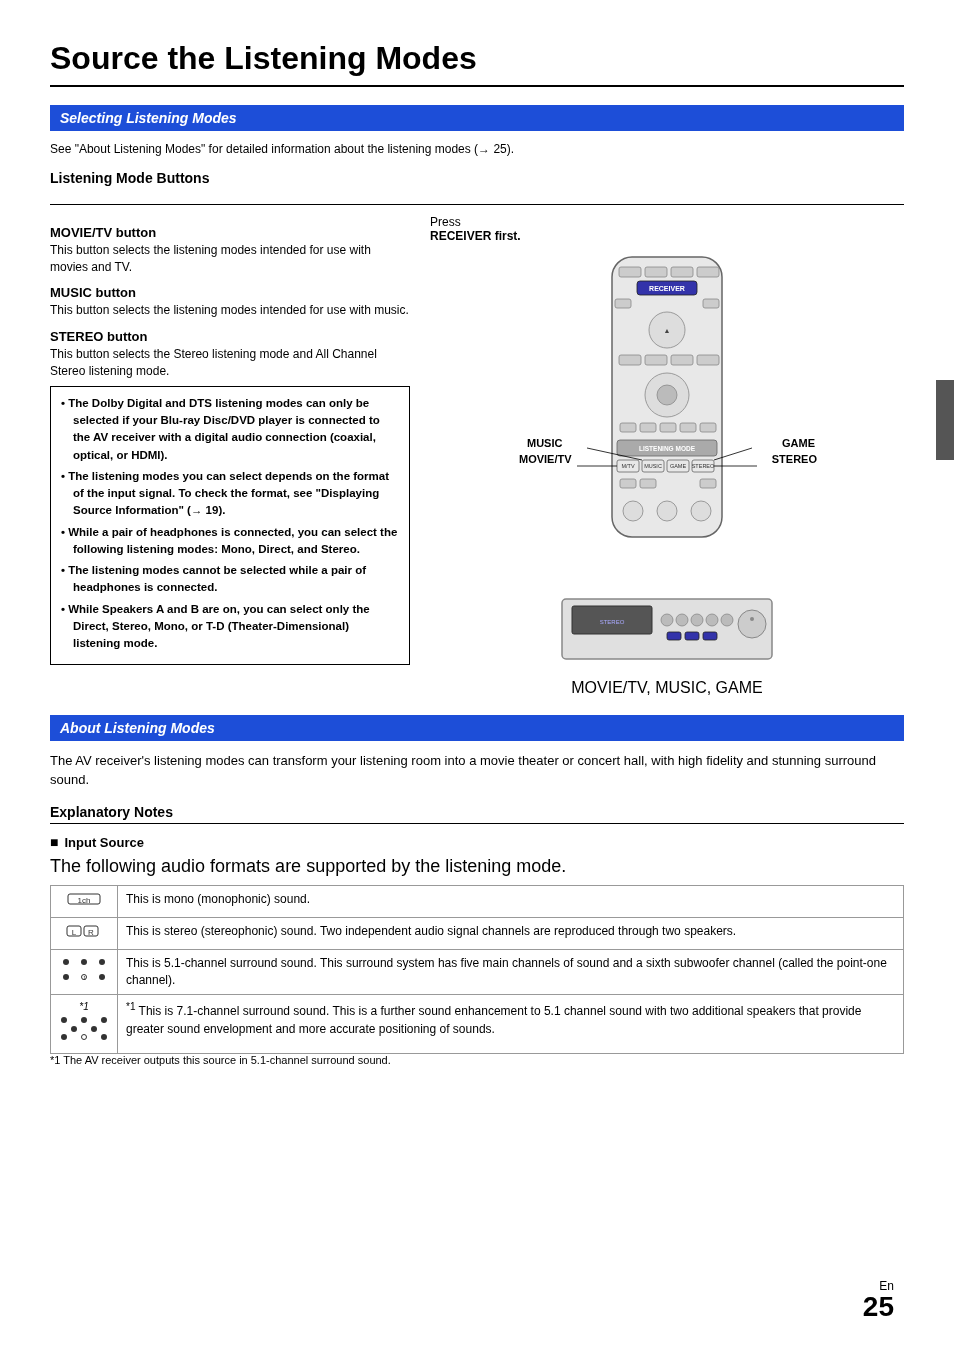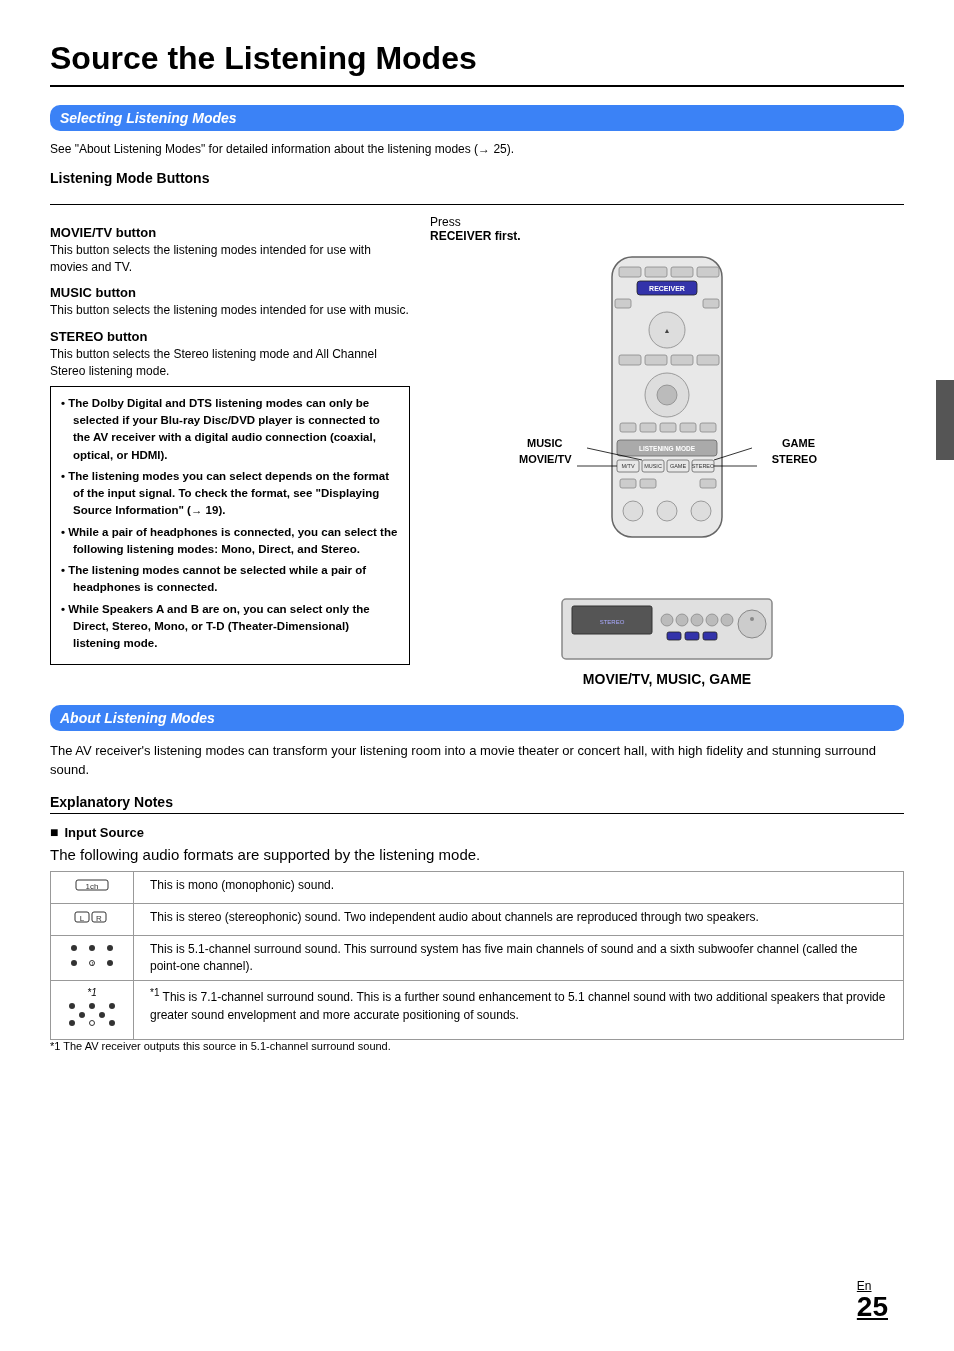--- a/index.html
+++ b/index.html
@@ -14,28 +14,27 @@
       position: relative;
     }
     h1.page-title {
       font-size: 32px;
       font-weight: bold;
       border-bottom: 2px solid #000;
       padding-bottom: 8px;
       margin-bottom: 18px;
     }
     .section-header {
-      background: #3b82f6;
+      background: #1d4ed8;
       color: #fff;
       font-style: italic;
       font-weight: bold;
       font-size: 14px;
       padding: 5px 10px;
       margin-bottom: 10px;
-      border-radius: 10px;
     }
     .subsection-title {
       font-size: 14px;
       font-weight: bold;
       border-bottom: 1px solid #000;
       padding-bottom: 18px;
       margin-bottom: 10px;
     }
     .button-label {
       font-weight: bold;
@@ -105,72 +104,72 @@
       margin-bottom: 6px;
       display: flex;
       align-items: flex-end;
       gap: 6px;
     }
     .input-source-header::before {
       content: "■";
       font-size: 14px;
     }
     .input-source-desc {
-      font-size: 15px;
+      font-size: 18px;
       margin-bottom: 8px;
     }
     table.audio-table {
       border-collapse: collapse;
       width: 100%;
       font-size: 12px;
     }
     table.audio-table td {
       border: 1px solid #999;
-      padding: 5px 16px;
+      padding: 5px 8px;
       vertical-align: top;
       line-height: 1.45;
     }
     table.audio-table td.icon-cell {
       width: 60px;
       text-align: center;
       vertical-align: middle;
       font-size: 11px;
     }
     .footnote {
       font-size: 11px;
     }
     
     .page-number {
       position: absolute;
       bottom: 30px;
-      right: 66px;
-      text-decoration: underline;
+      right: 60px;
+      text-align: right;
     }
     .page-number .lang {
       font-size: 12px;
     }
     .page-number .num {
       font-size: 28px;
       font-weight: bold;
       line-height: 1;
     }
     
     .tab-marker {
       position: absolute;
       right: 0;
       top: 380px;
       width: 18px;
       height: 80px;
       background: #555;
     }
     .movie-tv-music-label {
-      font-size: 14px;
-      font-weight: bold;
+      font-size: 16px;
+      font-weight: normal;
       text-align: center;
-      margin-top: 4px;
+      margin-top: 12px;
     }
   </style>
 </head>
 <body>
 
 <div class="tab-marker"></div>
 
 <h1 class="page-title">Source the Listening Modes</h1>
 
 <div>
@@ -352,21 +351,21 @@
 
       <tr>
         <td class="icon-cell">
           <svg width="36" height="16" viewBox="0 0 36 16">
             <rect x="1" y="3" width="14" height="10" rx="2" fill="none" stroke="#333" stroke-width="1"></rect>
             <rect x="18" y="3" width="14" height="10" rx="2" fill="none" stroke="#333" stroke-width="1"></rect>
             <text x="8" y="12" text-anchor="middle" font-size="8" fill="#333">L</text>
             <text x="25" y="12" text-anchor="middle" font-size="8" fill="#333">R</text>
           </svg>
         </td>
-        <td>This is stereo (stereophonic) sound. Two independent audio about channels are reproduced through two speakers.</td>
+        <td>This is stereo (stereophonic) sound. Two independent audio signal channels are reproduced through two speakers.</td>
       </tr>
 
       <tr>
         <td class="icon-cell">
           <svg width="46" height="26" viewBox="0 0 46 26">
 
             <circle cx="5" cy="20" r="3" fill="#333"></circle>
             <circle cx="41" cy="20" r="3" fill="#333"></circle>
             <circle cx="5" cy="5" r="3" fill="#333"></circle>
             <circle cx="41" cy="5" r="3" fill="#333"></circle>

